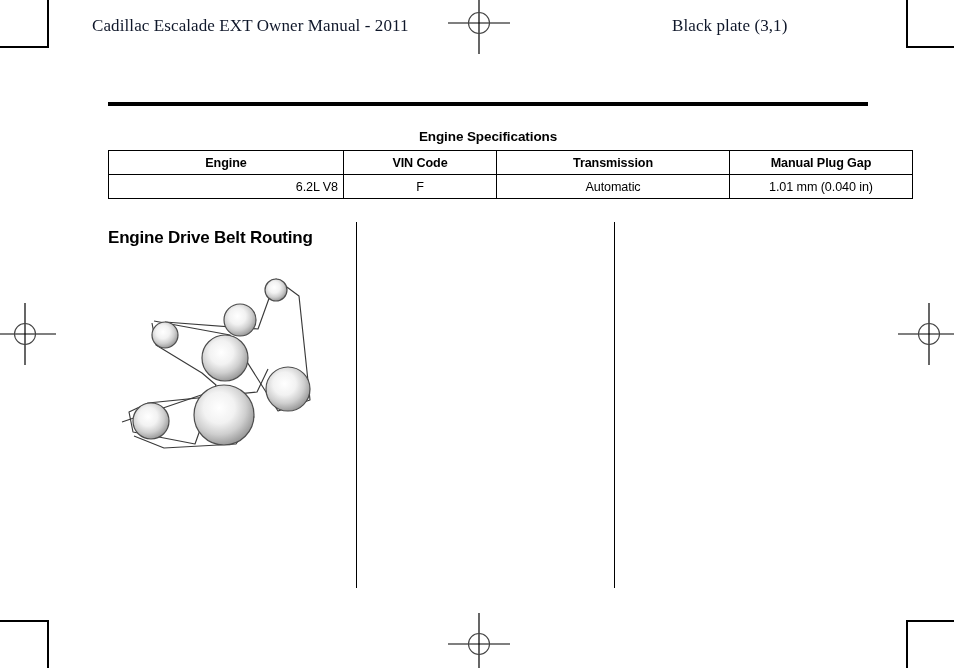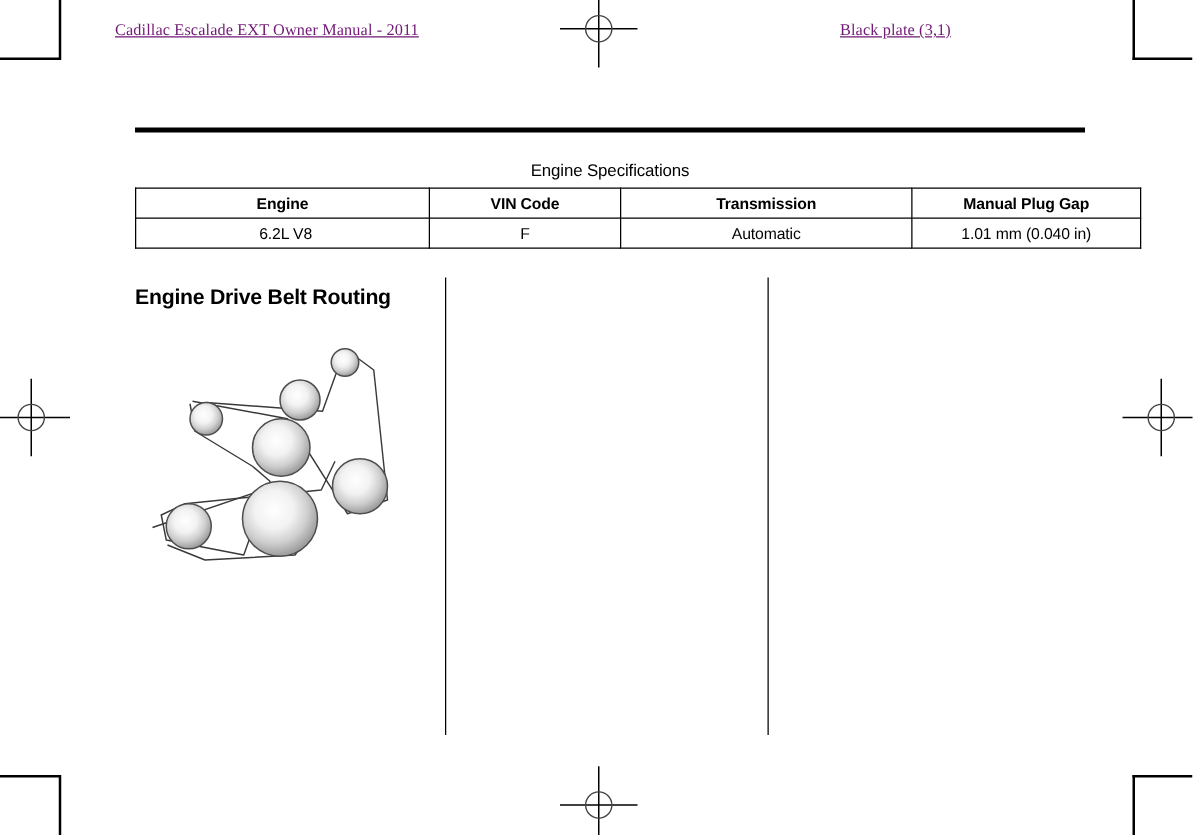--- a/index.html
+++ b/index.html
@@ -31,25 +31,24 @@
     position: absolute;
     width: 66px;
     height: 66px;
   }
 
   
   .running-head {
     position: absolute;
     top: 16px;
     font-family: "Liberation Serif", serif;
-    font-size: 13px;
-    color: #701a75;
+    font-size: 17px;
+    color: #0f172a;
     white-space: nowrap;
     letter-spacing: 0.1px;
-    text-decoration: underline;
   }
   #manual-title { left: 92px; }
   #black-plate  { left: 672px; }
 
   
   .section-header {
     position: absolute;
     left: 108px;
     top: 78px;
     width: 760px;
@@ -94,21 +93,21 @@
   #col-guide-right { left: 614px; }
 
   
   .table-caption {
     position: absolute;
     left: 108px;
     top: 129px;
     width: 760px;
     text-align: center;
     font-size: 13.5px;
-    font-weight: normal;
+    font-weight: bold;
     letter-spacing: -0.1px;
   }
   table.spec-table {
     position: absolute;
     left: 108px;
     top: 150px;
     width: 760px;
     border-collapse: collapse;
     table-layout: fixed;
   }
@@ -121,21 +120,21 @@
     letter-spacing: -0.1px;
   }
   table.spec-table th {
     font-weight: bold;
   }
   table.spec-table td {
     font-weight: normal;
     text-align: center;
   }
   table.spec-table td.cell-left {
-    text-align: center;
+    text-align: right;
     padding-left: 10px;
   }
   .cw-0 { width: 224px; }
   .cw-1 { width: 142px; }
   .cw-2 { width: 222px; margin-left: 40px; }
   .cw-3 { width: 172px; }
 
   
   .topic-heading {
     position: absolute;

